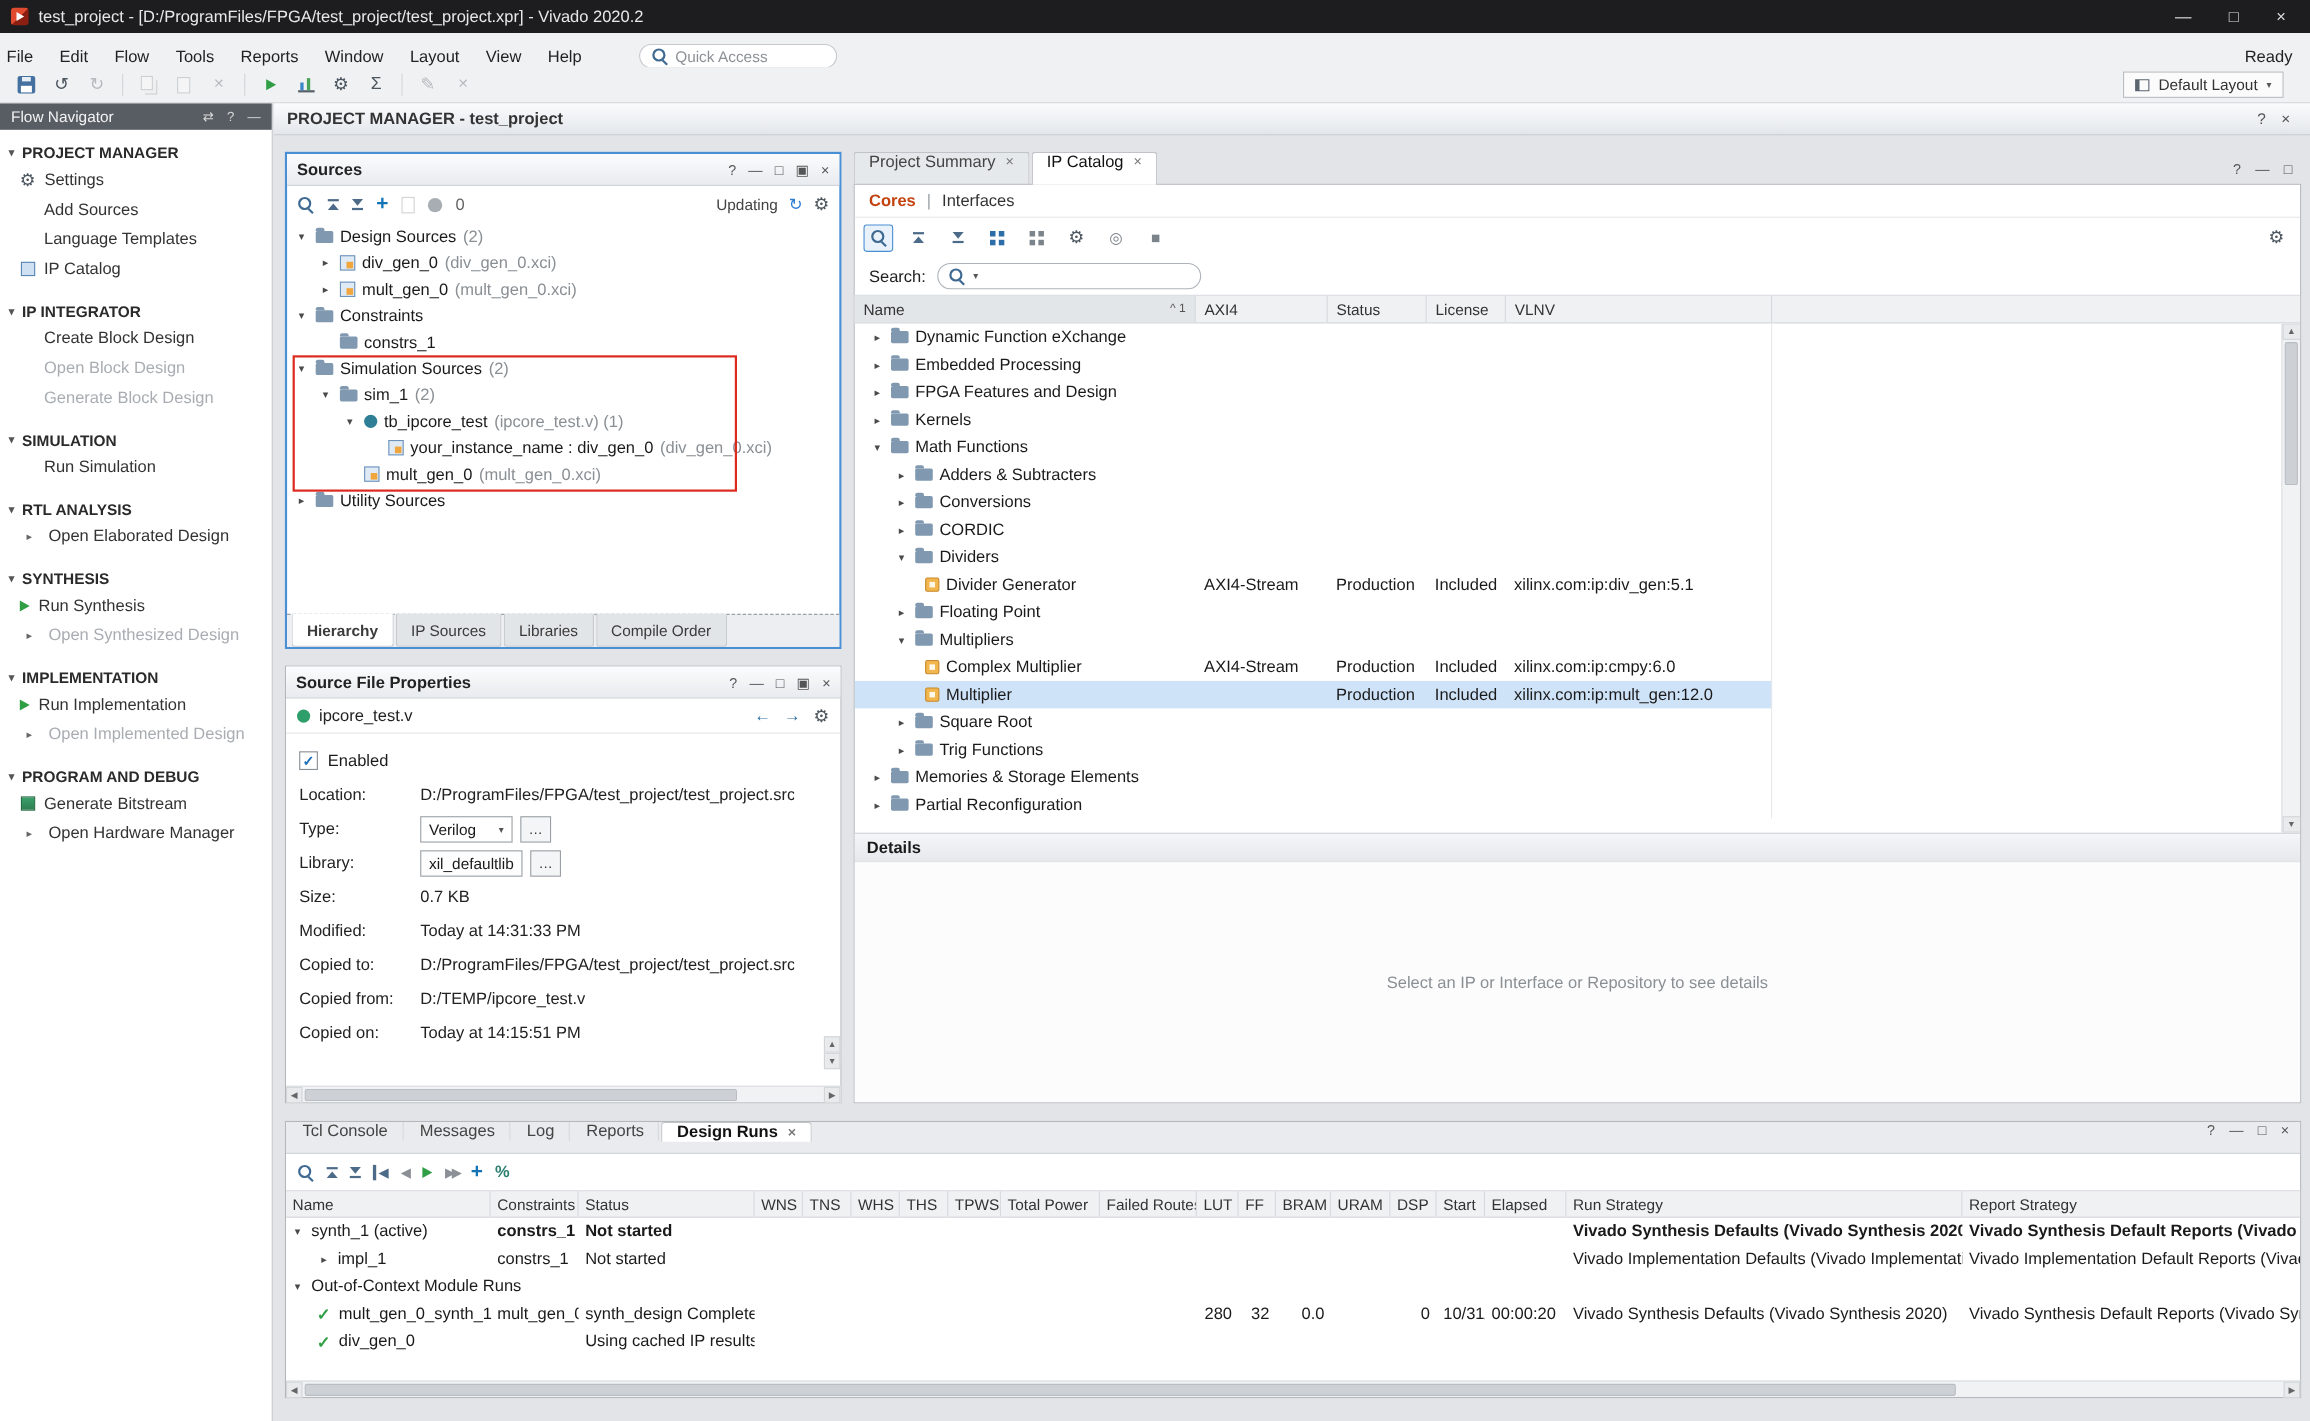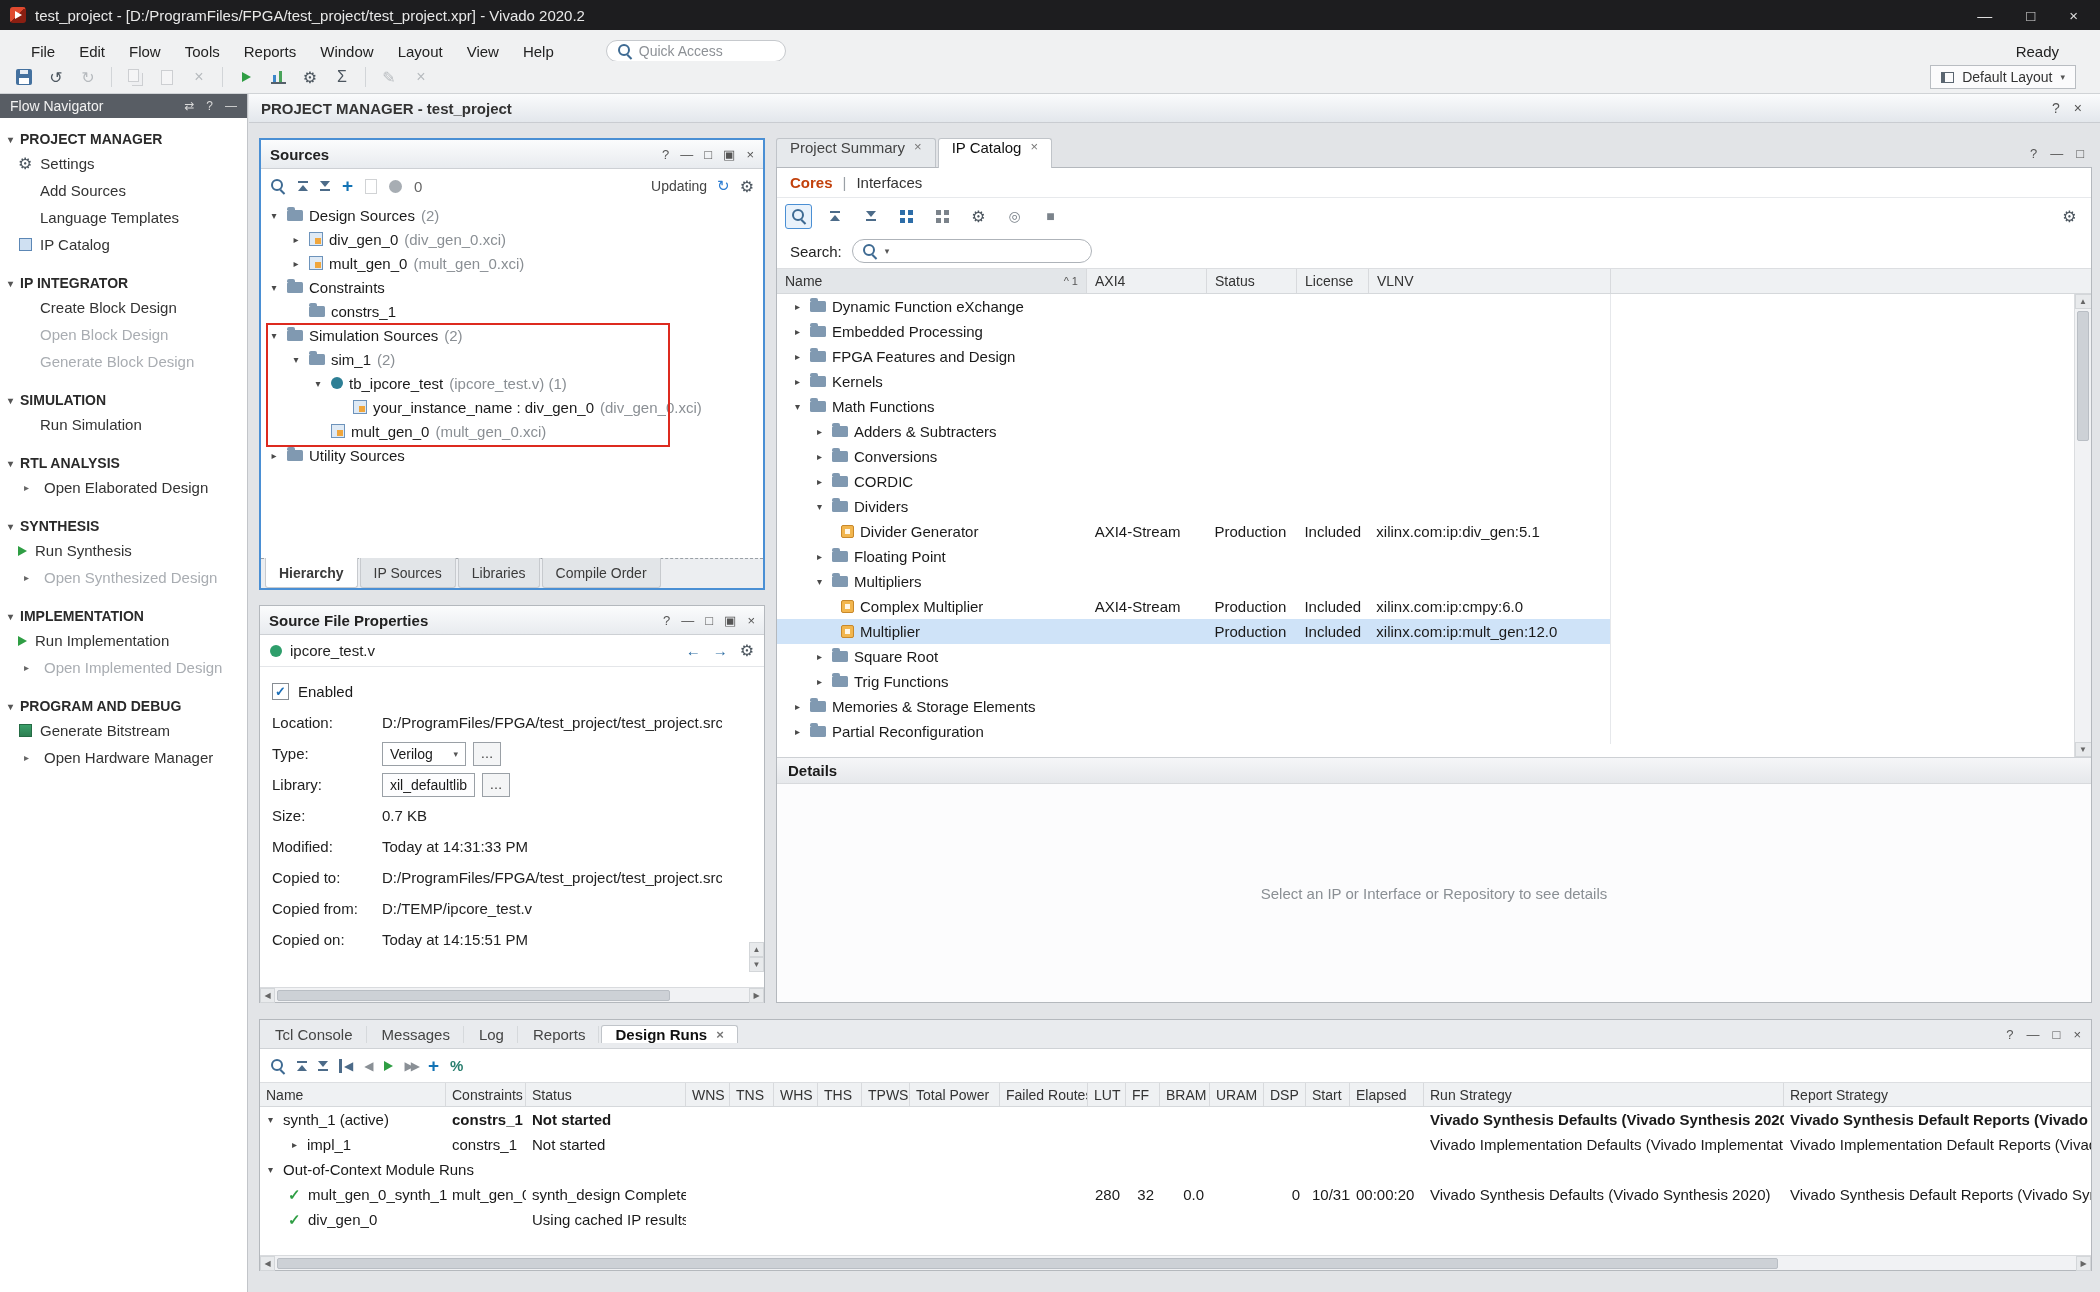--- a/index.html
+++ b/index.html
@@ -8,21 +8,21 @@
 .app{position:relative;width:2100px;height:1292px;background:#e2e4e7;overflow:hidden}
 
 
 .titlebar{position:absolute;top:0;left:0;right:0;height:30px;background:#1d1d1f;color:#e8e8e8;display:flex;align-items:center;padding:0 10px;font-size:15px}
 .vlogo{width:16px;height:16px;border-radius:3px;background:linear-gradient(135deg,#e04a2f 50%,#8a1f12 50%);margin-right:9px;position:relative}
 .vlogo::after{content:"";position:absolute;left:5px;top:4px;width:0;height:0;border-left:7px solid #fff;border-top:4px solid transparent;border-bottom:4px solid transparent}
 .win-controls{margin-left:auto;display:flex;gap:34px;padding-right:12px;color:#ddd}
 .win-controls span{cursor:default}
 
 
-.menubar{position:absolute;top:30px;left:0;right:0;height:43px;background:#f0f1f2;border-bottom:1px solid #d8dadd;display:flex;align-items:center;padding:0 31px;gap:24px}
+.menubar{position:absolute;top:30px;left:0;right:0;height:43px;background:#f0f1f2;border-bottom:1px solid #d8dadd;display:flex;align-items:center;padding:0 6px;gap:24px}
 .menu-item{color:#222}
 .quick-access{margin-left:28px;display:flex;align-items:center;gap:6px;background:#fff;border:1px solid #c6c9cd;border-radius:11px;height:22px;padding:0 10px;width:180px;color:#8d9196;font-size:14px}
 .ready{margin-left:auto;color:#222;padding-right:10px}
 
 
 .toolbar{position:absolute;top:61px;left:0;right:0;height:33px;background:#f0f1f2;border-bottom:1px solid #d0d3d6;display:flex;align-items:center;padding:0 10px;gap:4px}
 .tbtn{width:28px;height:26px;display:flex;align-items:center;justify-content:center;border-radius:3px;color:#4c565f;font-size:16px}
 .tbtn.dis{opacity:.35}
 .tsep{width:1px;height:20px;background:#d2d5d8;margin:0 5px}
 .layout-select{margin-left:auto;display:flex;align-items:center;gap:8px;background:#fbfbfc;border:1px solid #b9bdc2;height:24px;padding:0 10px;margin-right:14px;font-size:14px;color:#333}
@@ -158,21 +158,21 @@
 .cc{display:flex;align-items:center;padding:0 8px;white-space:nowrap;overflow:hidden;font-size:15px}
 .c-axi4{width:120px}.c-status{width:90px}.c-license{width:72px}.c-vlnv{width:242px}
 .cl1{padding-left:14px}.cl2{padding-left:36px}.cl3{padding-left:64px}
 .vscroll{position:absolute;right:0;top:0;bottom:0;width:17px;background:#f1f2f4;border-left:1px solid #dbdde0;display:flex;flex-direction:column;align-items:center}
 .vthumb{width:12px;background:#cdd1d6;border:1px solid #b9bec4;border-radius:2px;margin-top:2px}
 .details-header{height:27px;background:linear-gradient(#f5f6f8,#e6e8eb);border-top:1px solid #cdd0d4;border-bottom:1px solid #d8dadd;display:flex;align-items:center;padding:0 11px;font-weight:bold;font-size:15px;flex:0 0 auto}
 .details-body{height:218px;background:#fcfcfd;display:flex;align-items:center;justify-content:center;color:#8a8f94;flex:0 0 auto}
 
 
 .runs{left:10px;top:925px;right:8px;height:252px}
-.runs-tabs{height:29px;display:flex;align-items:center;gap:2px;background:#e9ebee;border-bottom:1px solid #cfd2d6;padding:0 2px;flex:0 0 auto}
+.runs-tabs{height:29px;display:flex;align-items:flex-start;gap:2px;background:#e9ebee;border-bottom:1px solid #cfd2d6;padding:0 2px;flex:0 0 auto}
 .rtab{display:flex;align-items:center;gap:9px;padding:0 13px;color:#444;font-size:15px;border-right:1px solid #d6d9dc}
 .rtab.active{background:#fff;color:#111;font-weight:bold;border:1px solid #c0c4c9;border-bottom:none;border-radius:3px 3px 0 0}
 .runs-toolbar{height:33px;display:flex;align-items:center;gap:11px;padding:0 10px;flex:0 0 auto}
 .runs-header{height:25px;display:flex;background:#eff1f3;border-top:1px solid #dcdee1;border-bottom:1px solid #d5d8db;font-size:14px;color:#333;flex:0 0 auto}
 .rhc{display:flex;align-items:center;padding:0 6px;border-right:1px solid #d8dadd;overflow:hidden;white-space:nowrap;flex:0 0 auto}
 .runs-body{flex:1;overflow:hidden}
 .rrow{height:25px;display:flex;font-size:15px}
 .rcell{display:flex;align-items:center;padding:0 6px;white-space:nowrap;overflow:hidden;flex:0 0 auto}
 .rcell.num{justify-content:flex-end}
 .rrow.bold .rcell{font-weight:bold}

